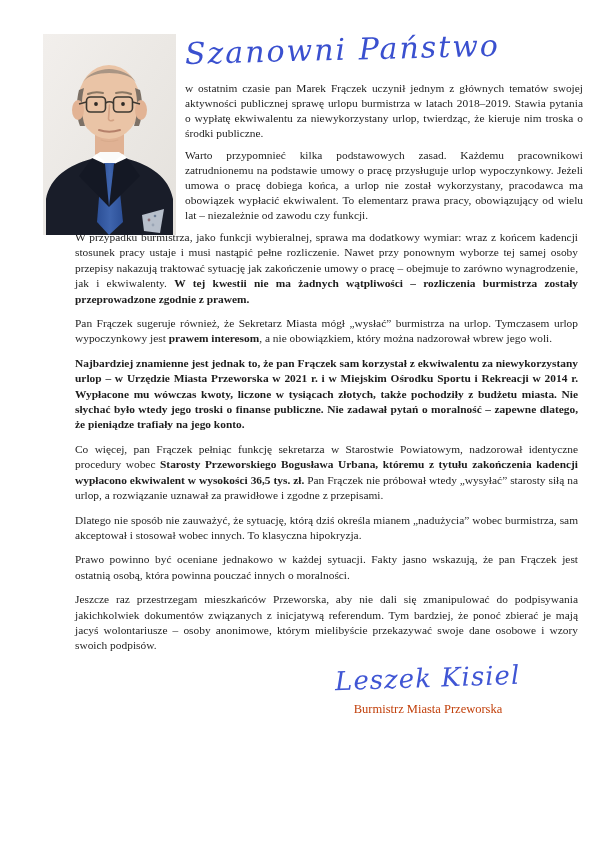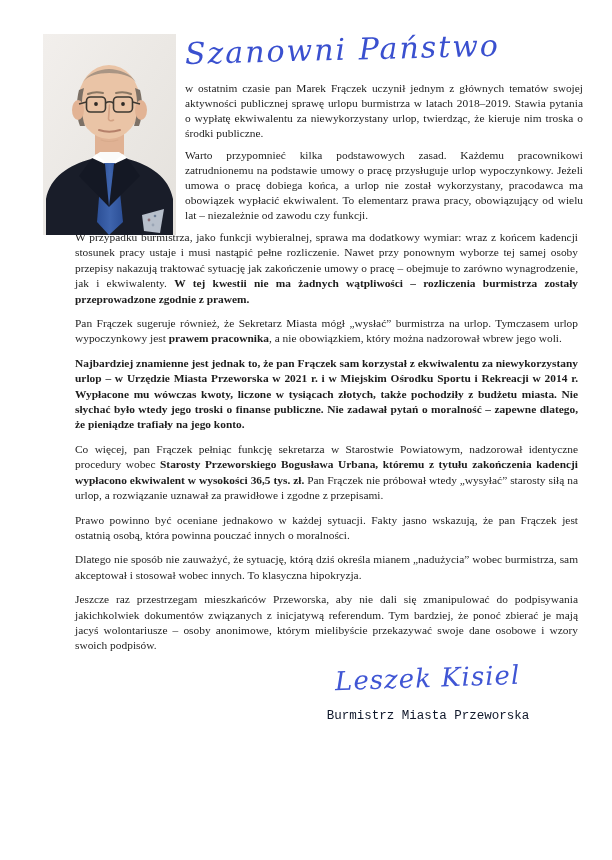--- a/index.html
+++ b/index.html
@@ -51,24 +51,24 @@
     font-family:"DejaVu Serif",serif;
     font-style:italic;
     color:#4056d4;
     font-size:26px;
     letter-spacing:1px;
     transform:rotate(-2deg);
     white-space:nowrap;
     display:inline-block;
   }
   .sig-title {
-    font-family:Liberation Mono, monospace;
+    font-family:Liberation Serif, serif;
     font-size:12.5px;
-    color:#0f172a;
-    margin-top:16px;
+    color:#c2410c;
+    margin-top:9px;
     white-space:nowrap;
   }
 </style>
 </head>
 <body>
 
 <div class="page">
 
   <div class="photo">
     <svg width="133" height="201" viewBox="0 0 133 201" xmlns="http://www.w3.org/2000/svg">
@@ -136,29 +136,29 @@
 
   <div class="header-col">
     <div class="salutation">Szanowni Państwo</div>
     <p class="par"><span>w ostatnim czasie pan Marek Frączek uczynił jednym z głównych tematów swojej aktywności publicznej sprawę urlopu burmistrza w latach 2018–2019. Stawia pytania o wypłatę ekwiwalentu za niewykorzystany urlop, twierdząc, że kieruje nim troska o środki publiczne.</span></p>
     <p class="par"><span>Warto przypomnieć kilka podstawowych zasad. Każdemu pracownikowi zatrudnionemu na podstawie umowy o pracę przysługuje urlop wypoczynkowy. Jeżeli umowa o pracę dobiega końca, a urlop nie został wykorzystany, pracodawca ma obowiązek wypłacić ekwiwalent. To elementarz prawa pracy, obowiązujący od wielu lat – niezależnie od zawodu czy funkcji.</span></p>
   </div>
 
   <div class="main-col">
     <p class="par"><span>W przypadku burmistrza, jako funkcji wybieralnej, sprawa ma dodatkowy wymiar: wraz z końcem kadencji stosunek pracy ustaje i musi nastąpić pełne rozliczenie. Nawet przy ponownym wyborze tej samej osoby przepisy nakazują traktować sytuację jak zakończenie umowy o pracę – obejmuje to zarówno wynagrodzenie, jak i ekwiwalenty. </span><span class="b">W tej kwestii nie ma żadnych wątpliwości – rozliczenia burmistrza zostały przeprowadzone zgodnie z prawem.</span></p>
 
-    <p class="par"><span>Pan Frączek sugeruje również, że Sekretarz Miasta mógł „wysłać” burmistrza na urlop. Tymczasem urlop wypoczynkowy jest </span><span class="b">prawem pracownika</span><span>, a nie obowiązkiem, który można nadzorował wbrew jego woli.</span></p>
+    <p class="par"><span>Pan Frączek sugeruje również, że Sekretarz Miasta mógł „wysłać” burmistrza na urlop. Tymczasem urlop wypoczynkowy jest </span><span class="b">prawem interesom</span><span>, a nie obowiązkiem, który można nadzorował wbrew jego woli.</span></p>
 
     <p class="par b"><span>Najbardziej znamienne jest jednak to, że pan Frączek sam korzystał z ekwiwalentu za niewykorzystany urlop – w Urzędzie Miasta Przeworska w 2021 r. i w Miejskim Ośrodku Sportu i Rekreacji w 2014 r. Wypłacone mu wówczas kwoty, liczone w tysiącach złotych, także pochodziły z budżetu miasta. Nie słychać było wtedy jego troski o finanse publiczne. Nie zadawał pytań o moralność – zapewne dlatego, że pieniądze trafiały na jego konto.</span></p>
 
     <p class="par"><span>Co więcej, pan Frączek pełniąc funkcję sekretarza w Starostwie Powiatowym, nadzorował identyczne procedury wobec </span><span class="b">Starosty Przeworskiego Bogusława Urbana, któremu z tytułu zakończenia kadencji wypłacono ekwiwalent w wysokości 36,5 tys. zł.</span><span> Pan Frączek nie próbował wtedy „wysyłać” starosty siłą na urlop, a rozwiązanie uznawał za prawidłowe i zgodne z przepisami.</span></p>
 
+    <p class="par"><span>Dlatego nie sposób nie zauważyć, że sytuację, którą dziś określa mianem „nadużycia” wobec burmistrza, sam akceptował i stosował wobec innych. To klasyczna hipokryzja.</span></p>
+
     <p class="par"><span>Prawo powinno być oceniane jednakowo w każdej sytuacji. Fakty jasno wskazują, że pan Frączek jest ostatnią osobą, która powinna pouczać innych o moralności.</span></p>
-
-    <p class="par"><span>Dlatego nie sposób nie zauważyć, że sytuację, którą dziś określa mianem „nadużycia” wobec burmistrza, sam akceptował i stosował wobec innych. To klasyczna hipokryzja.</span></p>
 
 
     <p class="par"><span>Jeszcze raz przestrzegam mieszkańców Przeworska, aby nie dali się zmanipulować do podpisywania jakichkolwiek dokumentów związanych z inicjatywą referendum. Tym bardziej, że ponoć zbierać je mają jacyś wolontariusze – osoby anonimowe, którym mielibyście przekazywać swoje dane osobowe i wzory swoich podpisów.</span></p>
 
   </div>
 
   <div class="sig-block">
     <span class="sig-name">Leszek Kisiel</span>
     <div class="sig-title">Burmistrz Miasta Przeworska</div>
   </div>

